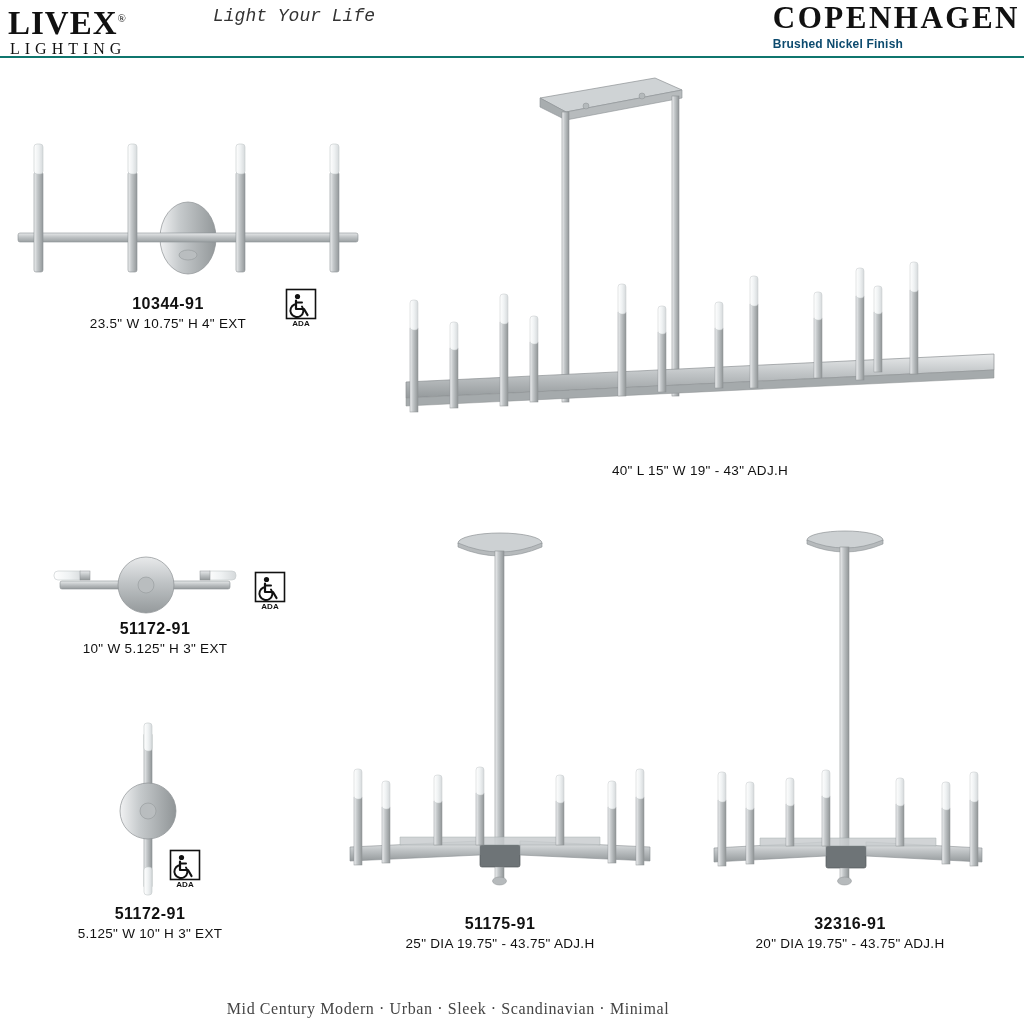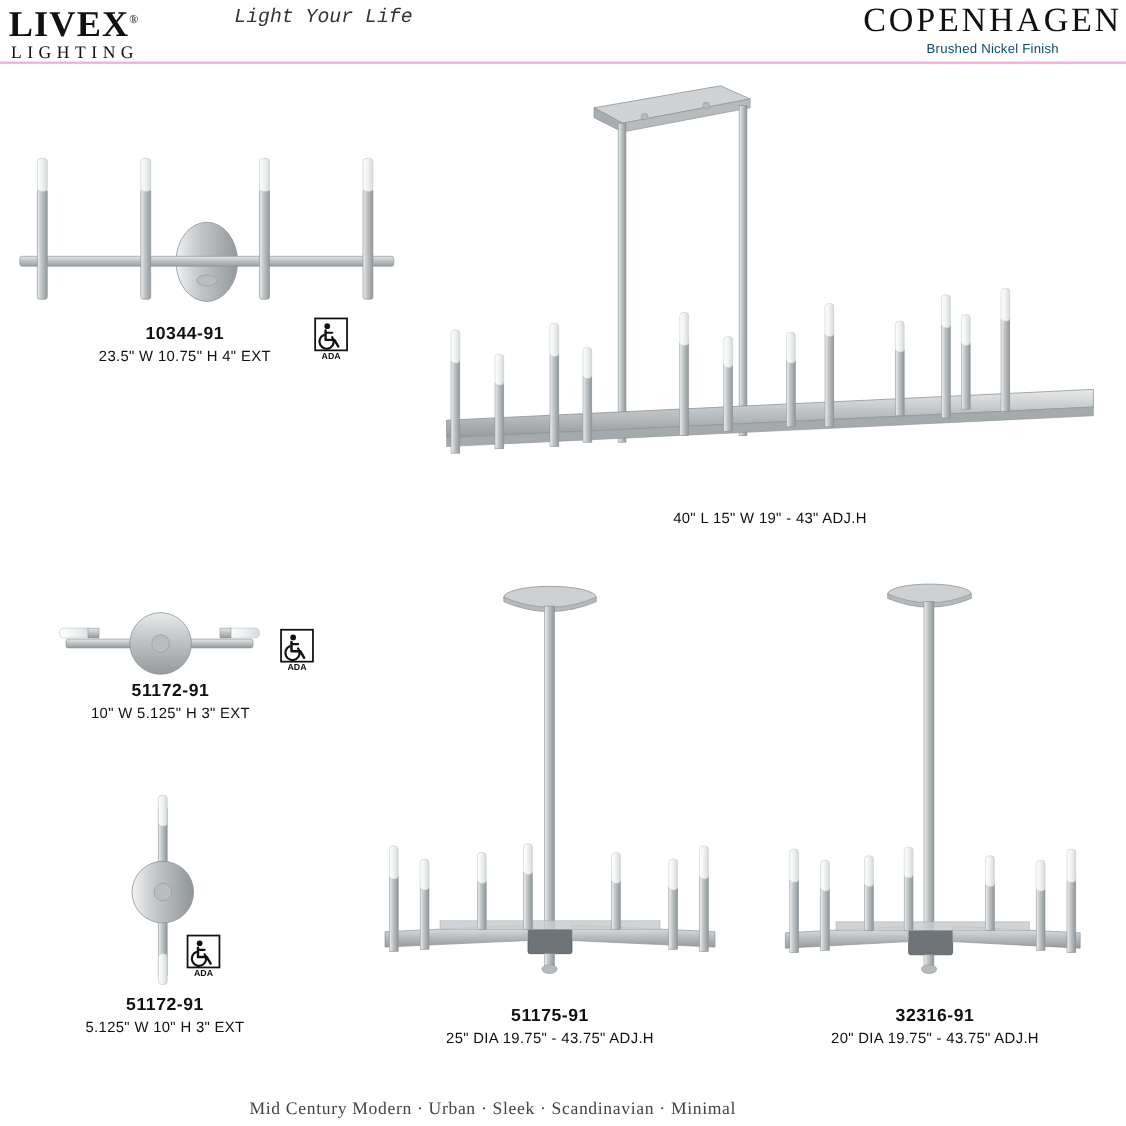--- a/index.html
+++ b/index.html
@@ -15,21 +15,21 @@
     position: relative;
     overflow: hidden;
   }
 
   
   .header {
     position: absolute;
     top: 0; left: 0;
     width: 1024px;
     height: 58px;
-    border-bottom: 2px solid #f9a8d4;
+    border-bottom: 2px solid #0f766e;
     box-sizing: border-box;
   }
   .brand {
     position: absolute;
     left: 8px;
     top: 2px;
     width: 200px;
   }
   .brand-name {
     font-family: "Liberation Serif", serif;
@@ -58,21 +58,22 @@
     top: 6px;
     font-family: Liberation Mono, monospace;
     font-style: italic;
     font-size: 18px;
     color: #333;
   }
   .collection {
     position: absolute;
     right: 4px;
     top: 0px;
-    text-align: center;
+    text-align: left;
+    font-weight: bold;
   }
   .collection-name {
     font-family: "Liberation Serif", serif;
     font-size: 31px;
     letter-spacing: 2.5px;
     color: #111;
     line-height: 36px;
   }
   .collection-finish {
     font-family: "Liberation Sans", sans-serif;

